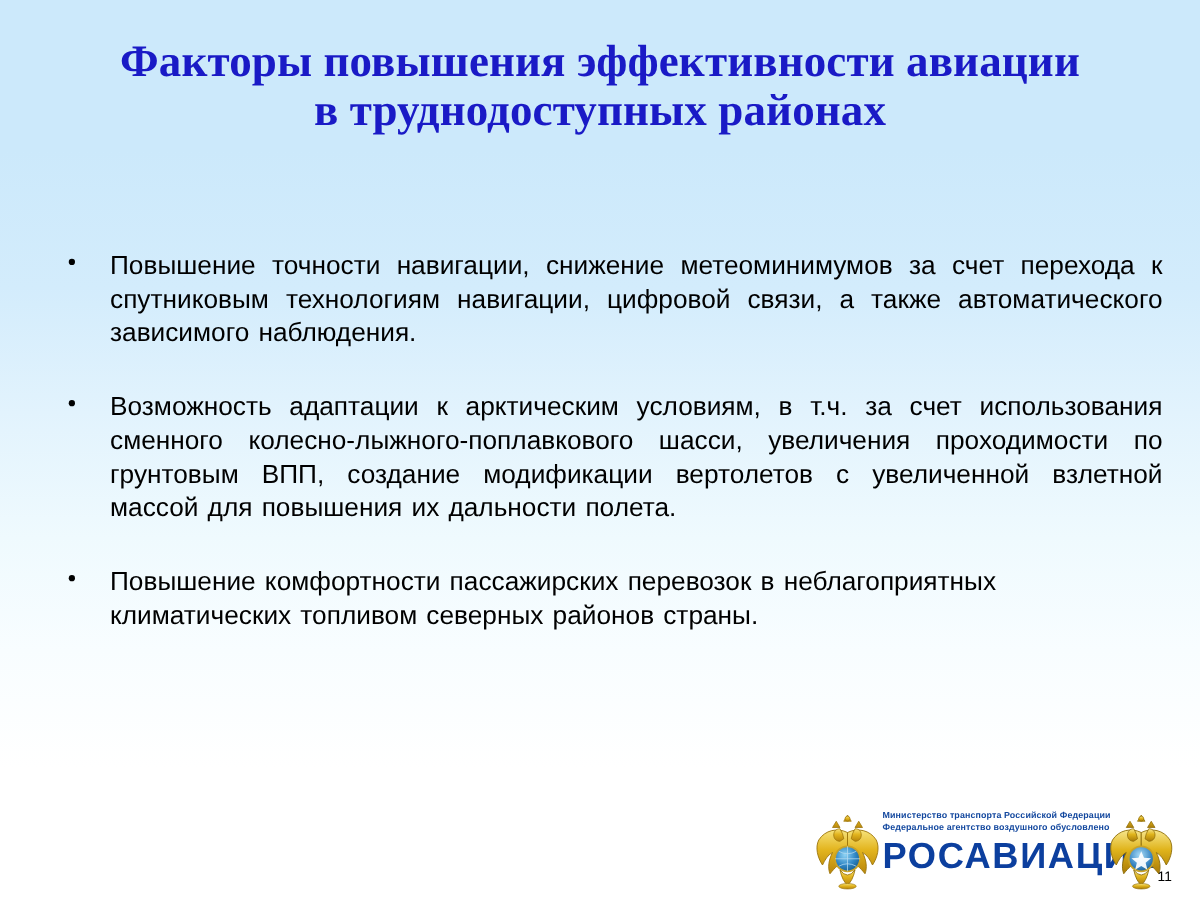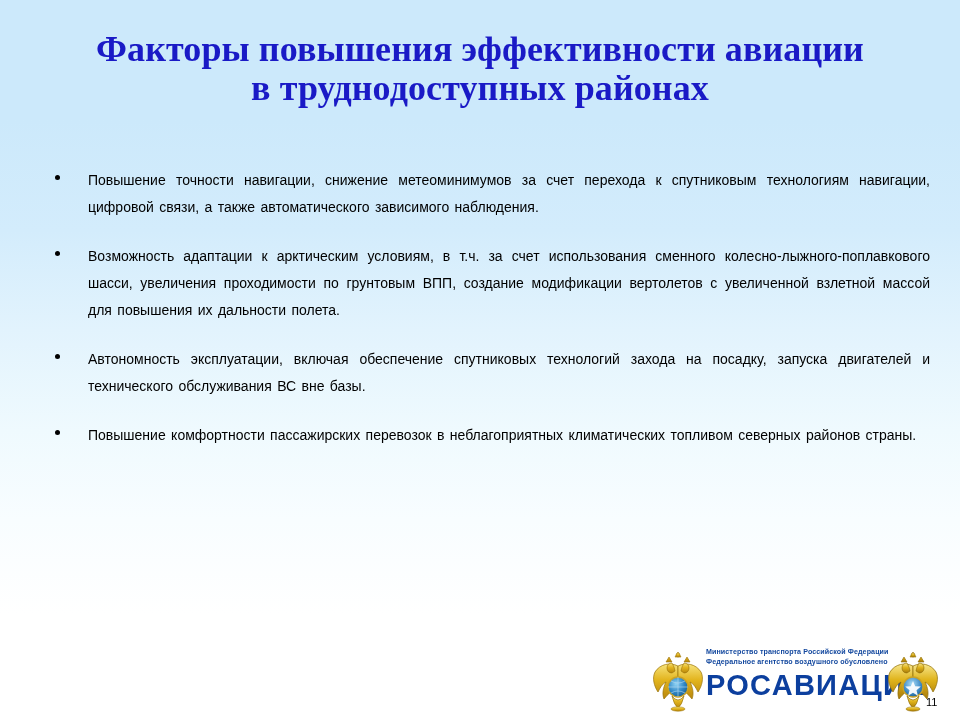--- a/index.html
+++ b/index.html
@@ -67,26 +67,27 @@
     position: absolute;
     left: 5px;
     top: 8px;
     width: 5px;
     height: 5px;
     border-radius: 50%;
     background: #000000;
   }
   .bullet-text {
     font-family: "Liberation Sans", sans-serif;
-    font-size: 14px;
+    font-size: 21px;
     line-height: 27px;
     color: #000000;
     text-align: justify;
     text-justify: inter-word;
     word-spacing: 1.5px;
+    margin-top: 32px;
   }
   .bullet-text.no-justify { text-align: left; }
 
   
   #footer {
     position: absolute;
     left: 0;
     bottom: 0;
     width: 960px;
     height: 78px;
@@ -159,24 +160,20 @@
       <span class="bullet-dot"></span>
       <div class="bullet-text">Повышение точности навигации, снижение метеоминимумов за счет перехода к спутниковым технологиям навигации, цифровой связи, а также автоматического зависимого наблюдения.</div>
     </div>
 
 
     <div class="bullet-item">
       <span class="bullet-dot"></span>
       <div class="bullet-text">Возможность адаптации к арктическим условиям, в т.ч. за счет использования сменного колесно-лыжного-поплавкового шасси, увеличения проходимости по грунтовым ВПП, создание модификации вертолетов с увеличенной взлетной массой для повышения их дальности полета.</div>
     </div>
 
-    <div class="bullet-item">
-      <span class="bullet-dot"></span>
-      <div class="bullet-text">Автономность эксплуатации, включая обеспечение спутниковых технологий захода на посадку, запуска двигателей и технического обслуживания ВС вне базы.</div>
-    </div>
 
     <div class="bullet-item">
       <span class="bullet-dot"></span>
       <div class="bullet-text no-justify">Повышение комфортности пассажирских перевозок в неблагоприятных климатических топливом северных районов страны.</div>
     </div>
 
   </div>
 
   <div id="footer">
 

